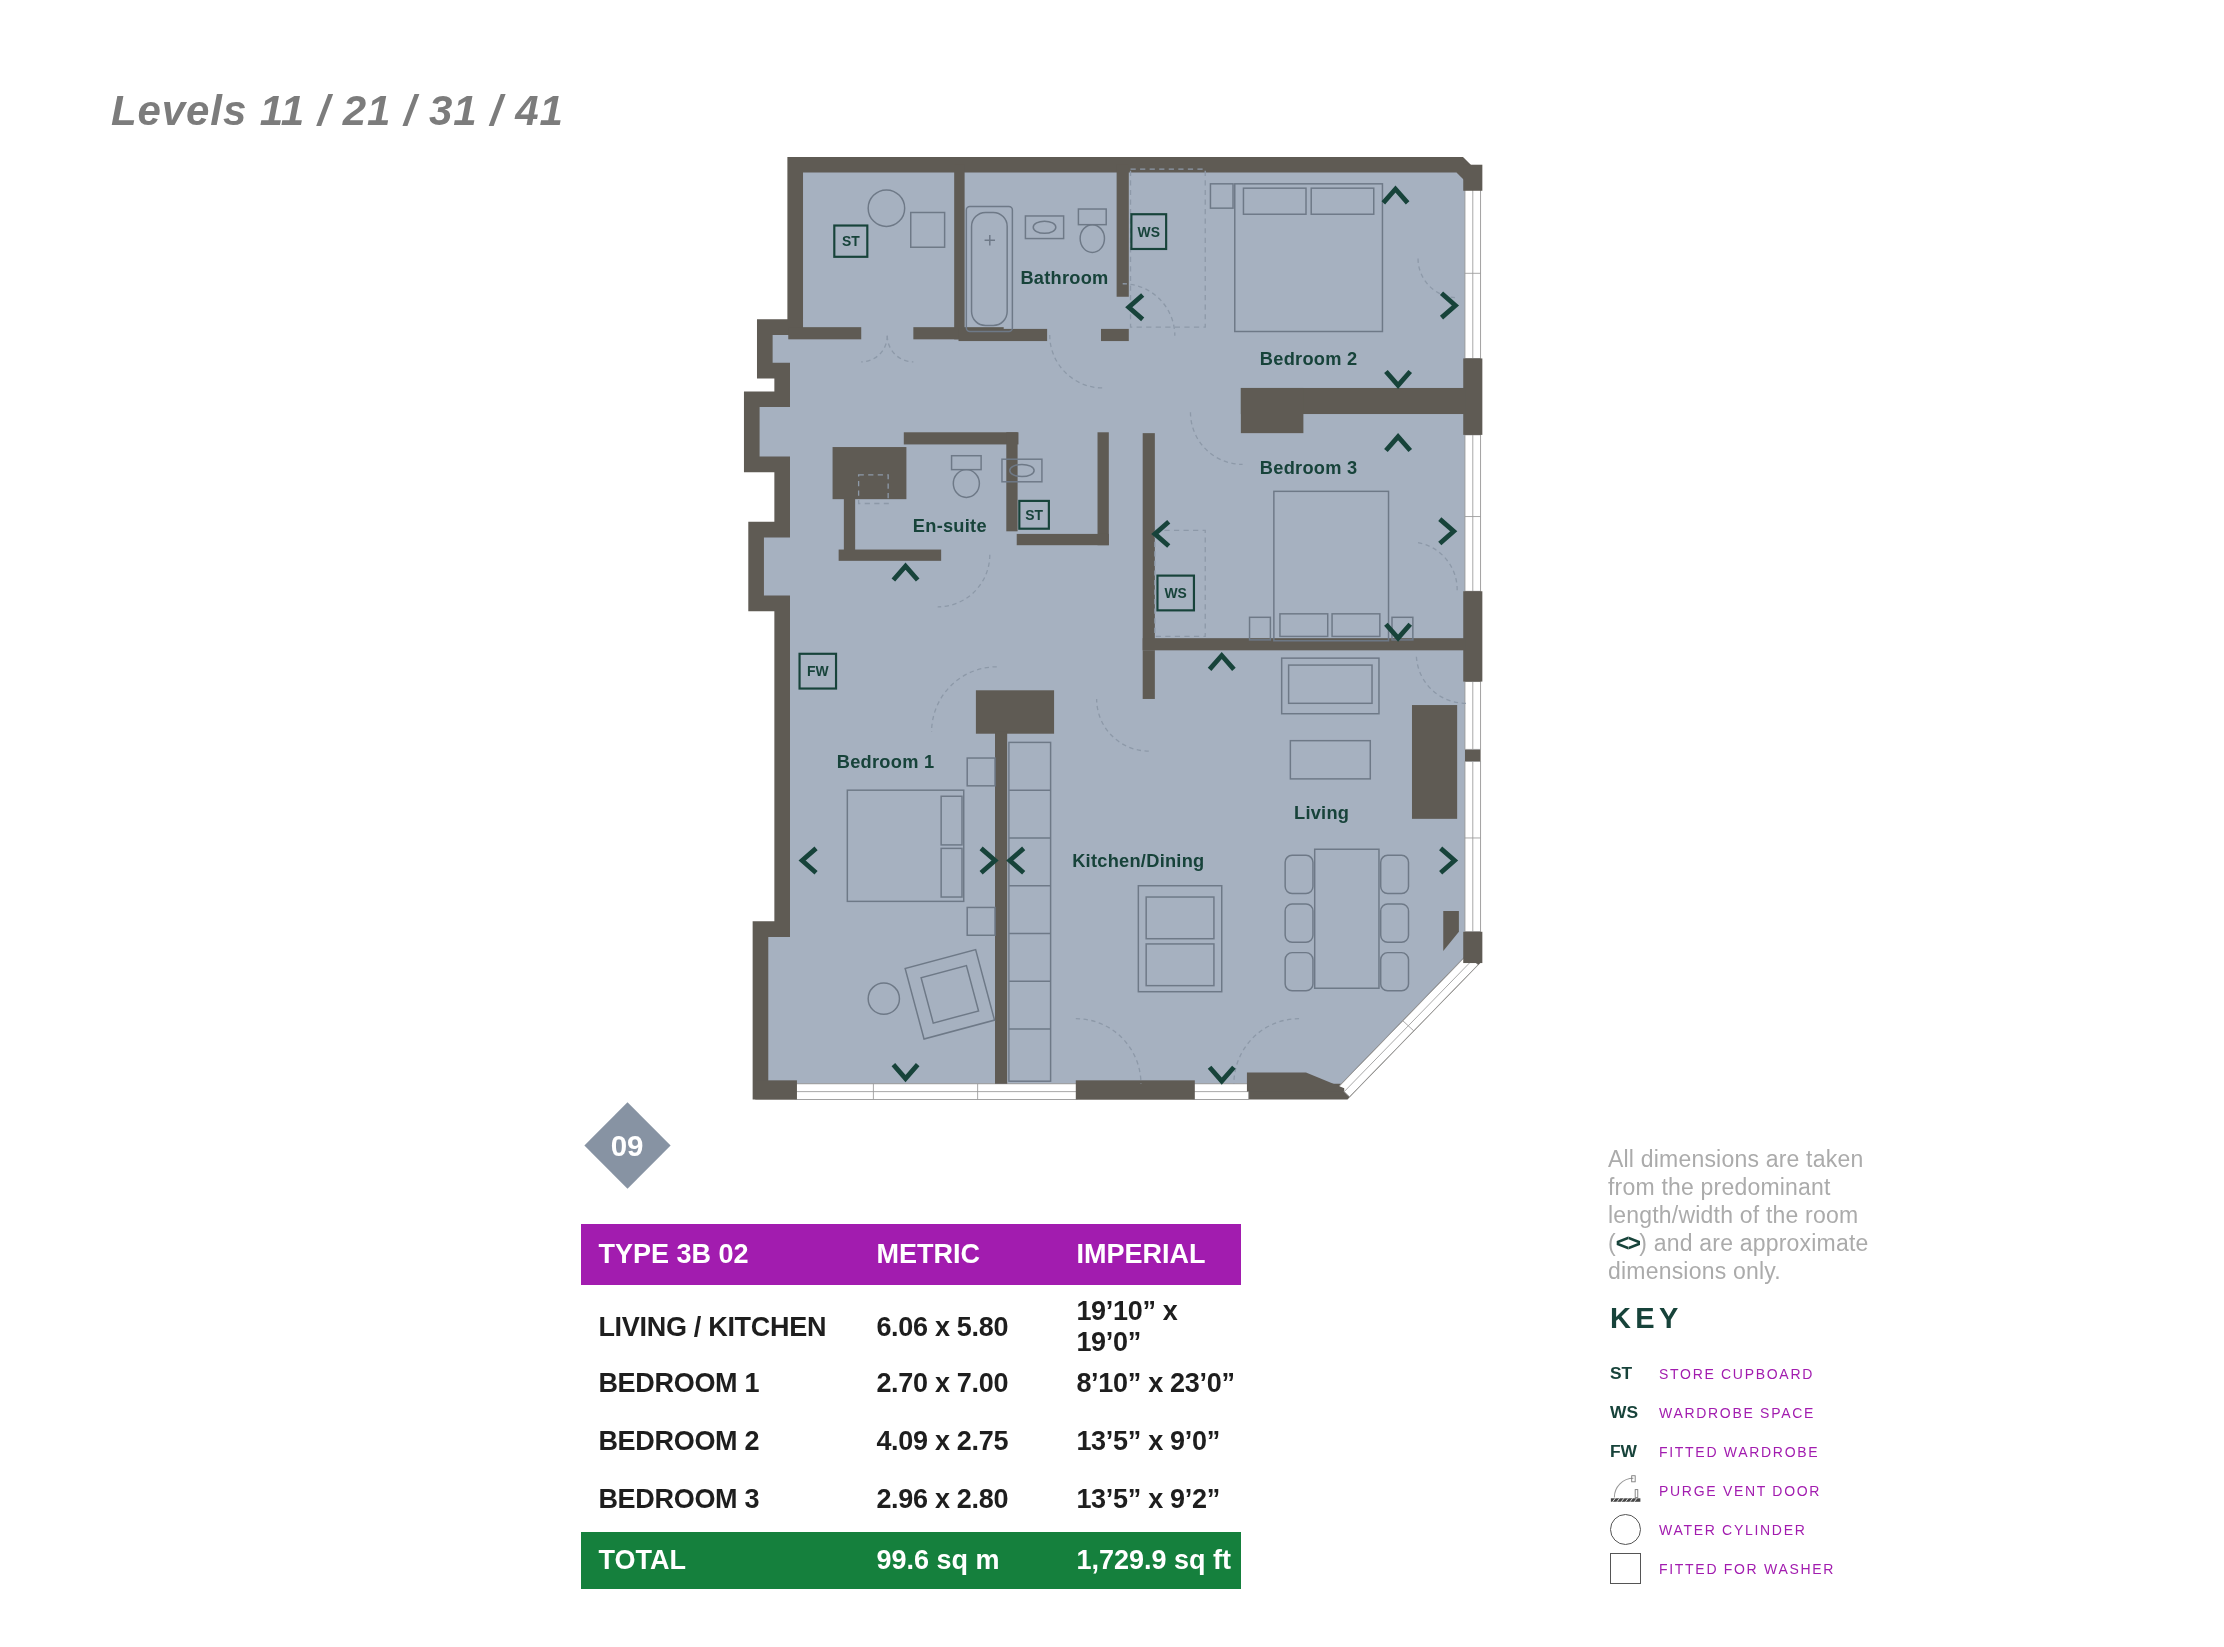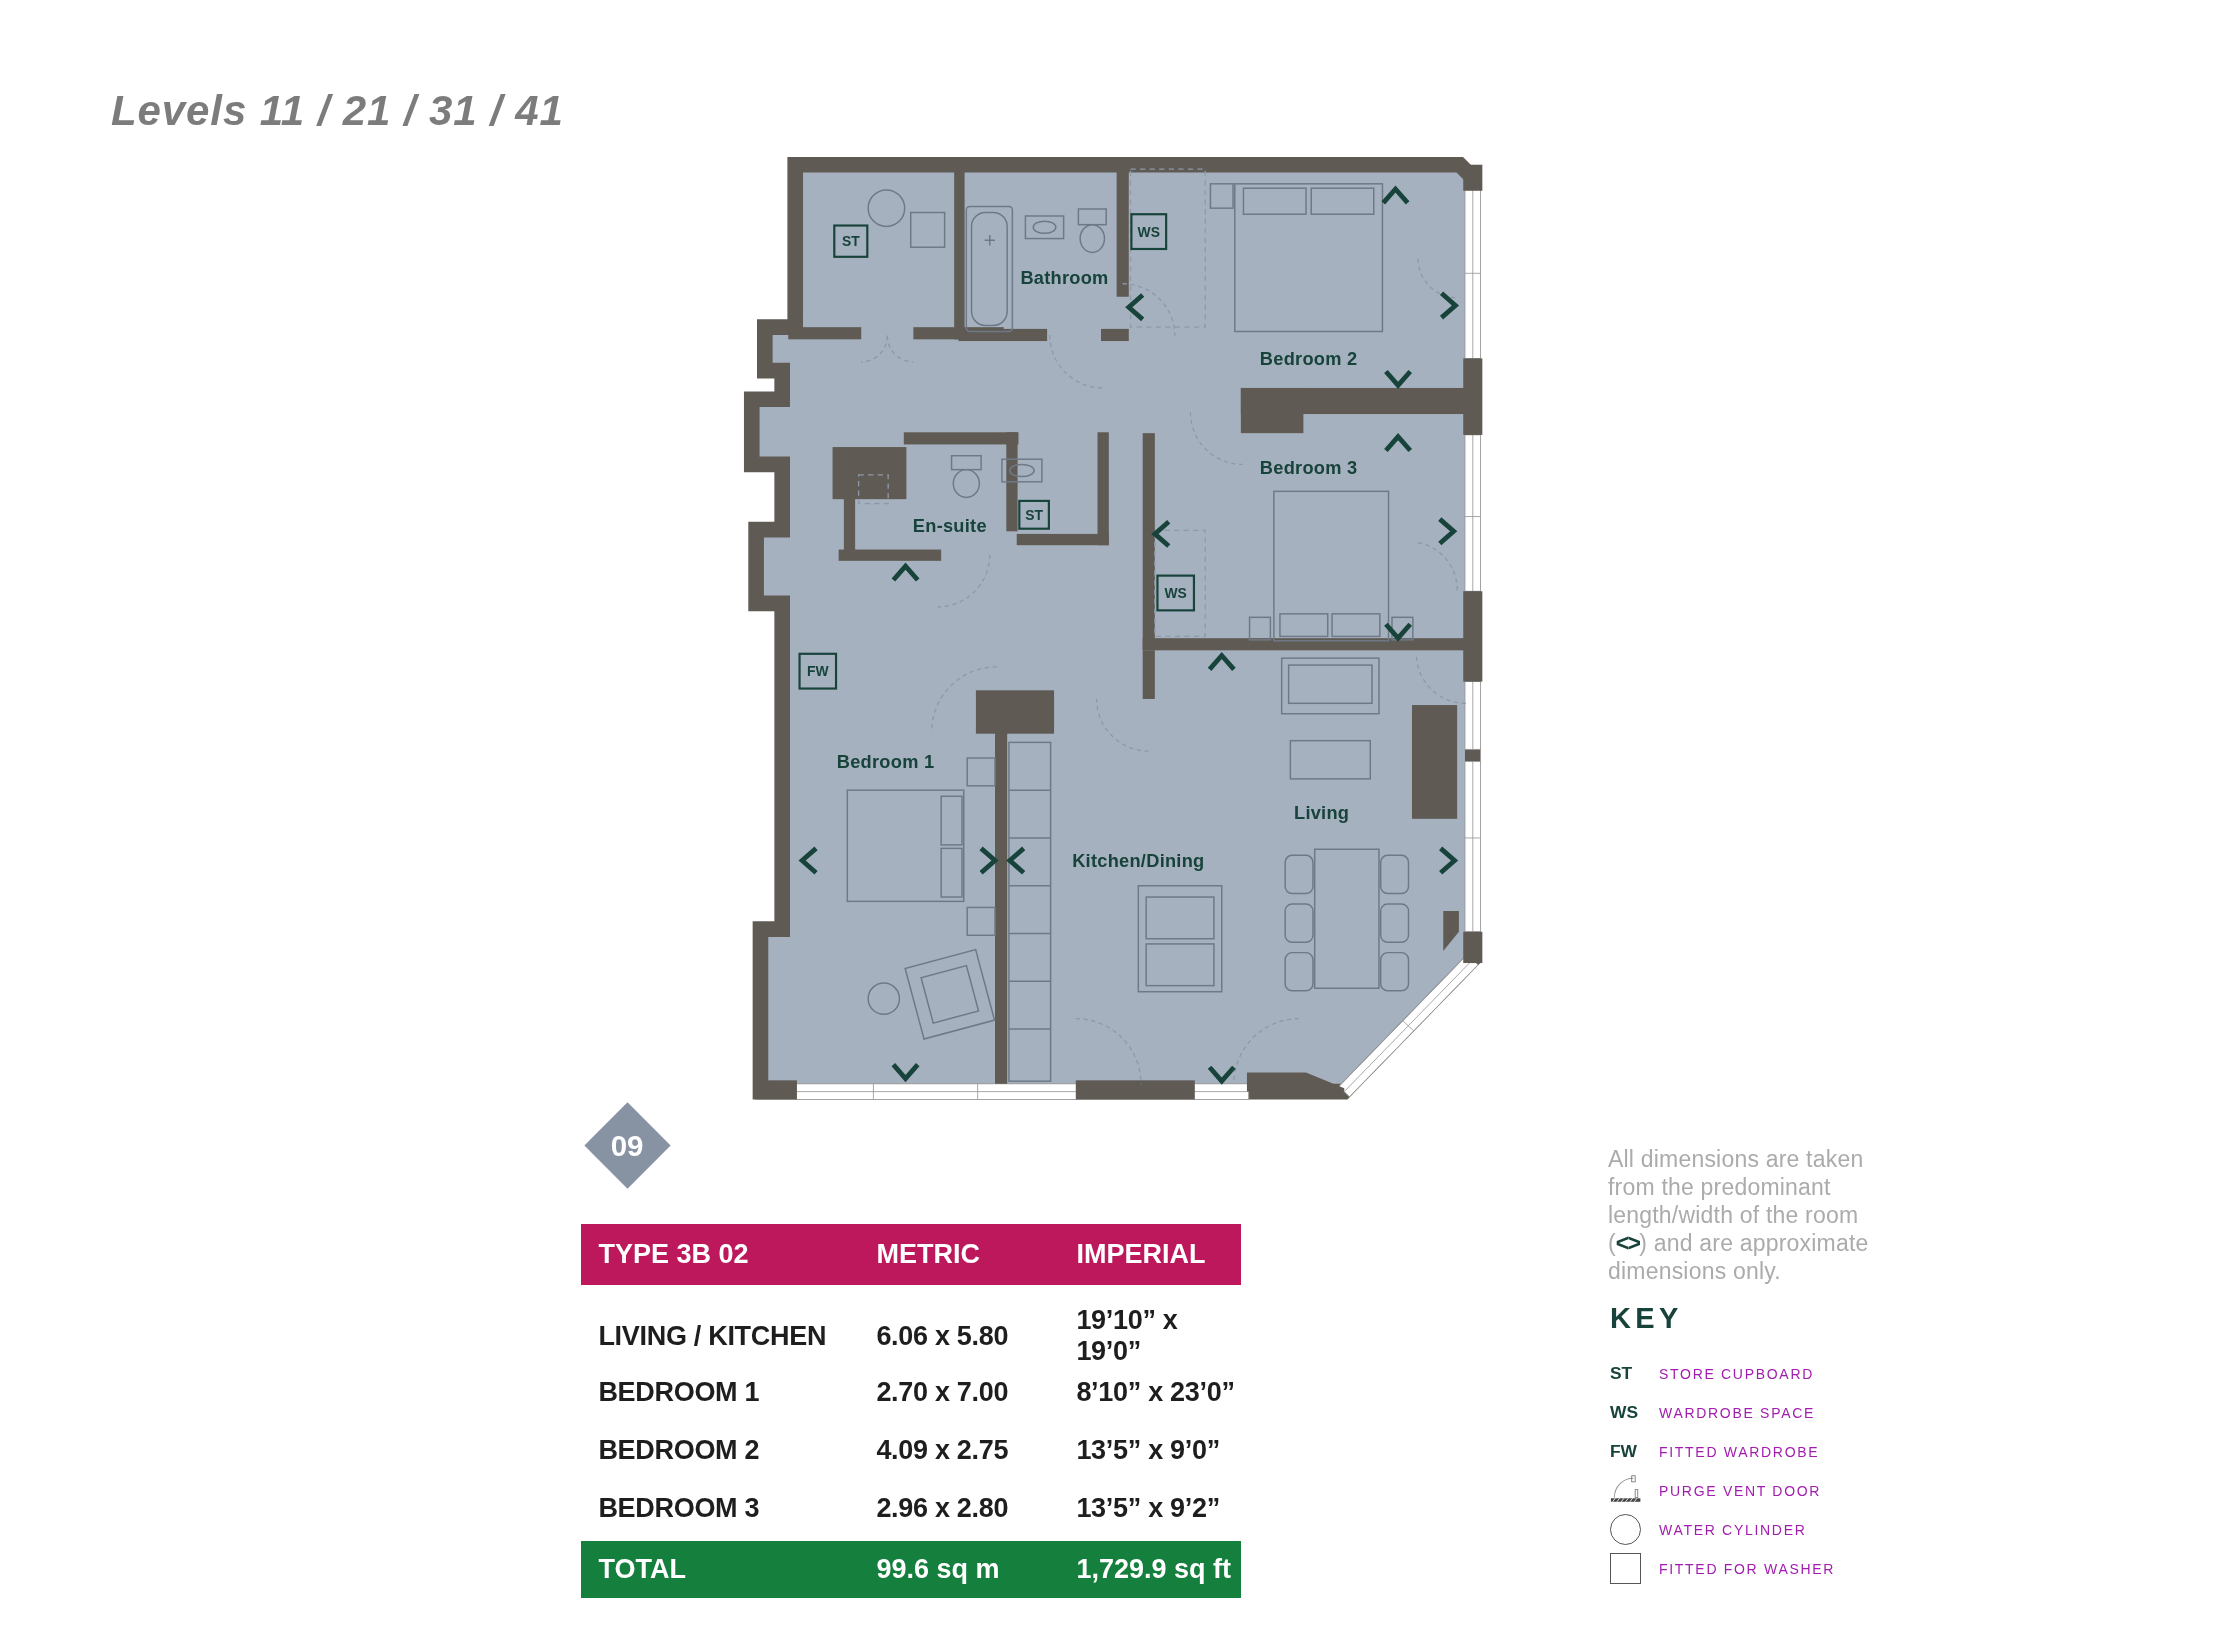--- a/index.html
+++ b/index.html
@@ -27,23 +27,23 @@
   
   .badge {
     position:absolute; left:597px; top:1115px; width:61px; height:61px;
     background:#8793a3; transform:rotate(45deg);
     display:flex; align-items:center; justify-content:center;
   }
   .badge span { transform:rotate(-45deg); color:#ffffff; font-size:29.5px; font-weight:bold; }
   
   .dims-table { position:absolute; left:581px; top:1224px; width:660px; }
   .t-row { display:grid; grid-template-columns:278px 200px 183px; align-items:center; }
-  .t-head { height:61px; background:#be185d; color:#ffffff; font-size:27px; font-weight:bold; }
+  .t-head { height:61px; background:#a21caf; color:#ffffff; font-size:27px; font-weight:bold; }
   .t-head > div { padding-left:17.4px; }
-  .t-body { padding-top:20px; }
+  .t-body { padding-top:11px; }
   .t-body .t-row { height:58px; color:#1e1e1e; font-size:27px; font-weight:bold; letter-spacing:-0.3px; }
   .t-body .t-row > div { padding-left:17.4px; }
   .t-total { height:57px; background:#15803d; color:#ffffff; font-size:27px; font-weight:bold; margin-top:3.5px; }
   .t-total > div { padding-left:17.4px; }
   
   .notes {
     position:absolute; left:1608px; top:1145px; width:280px;
     font-size:23px; line-height:28px; color:#ababab; letter-spacing:0.2px;
   }
   .notes .dim-arrows { color:#17433a; font-weight:bold; letter-spacing:-1.7px; }

